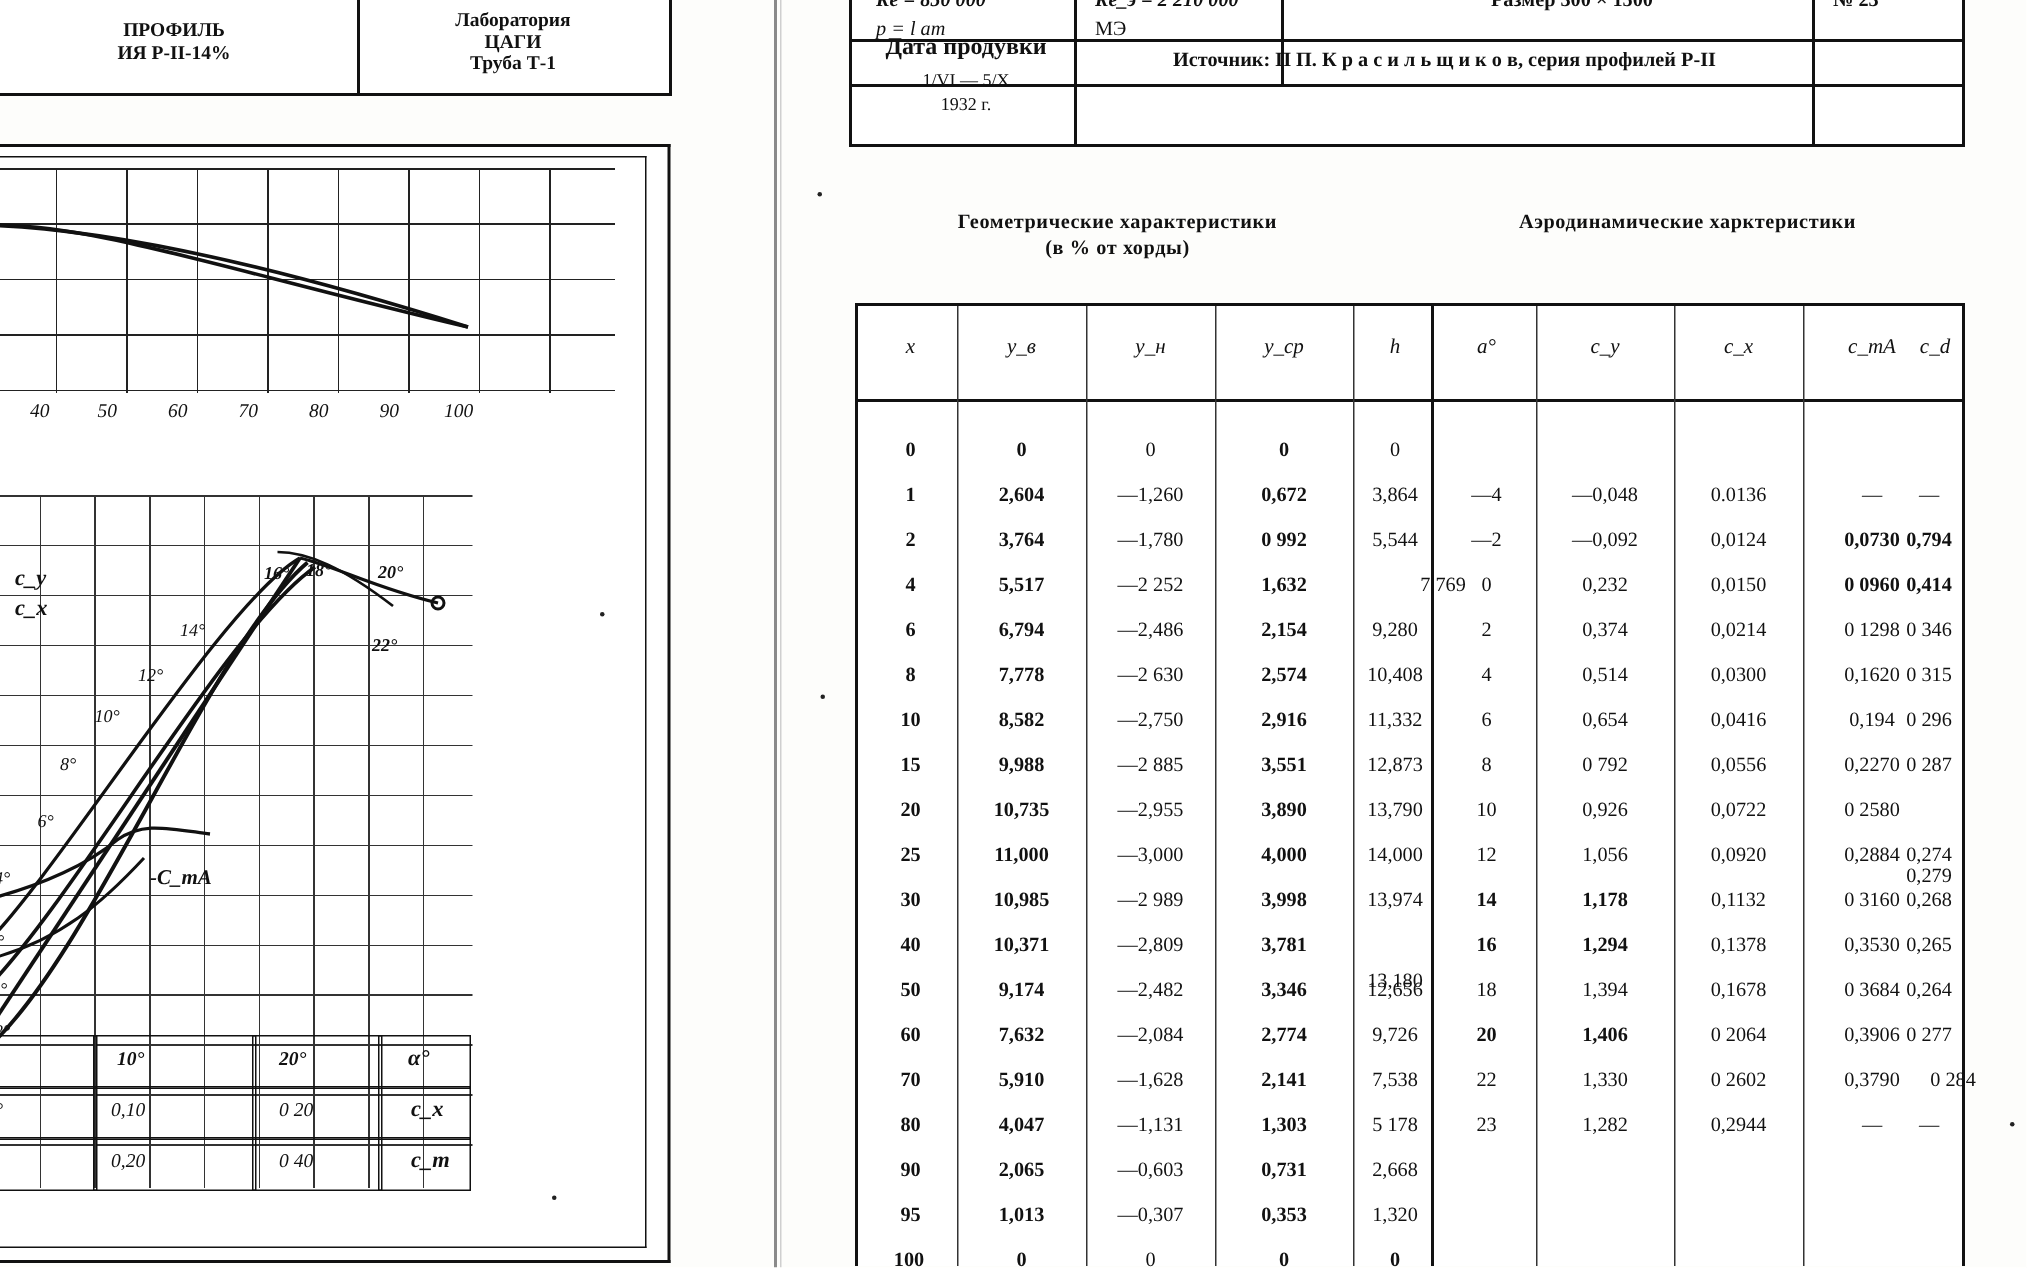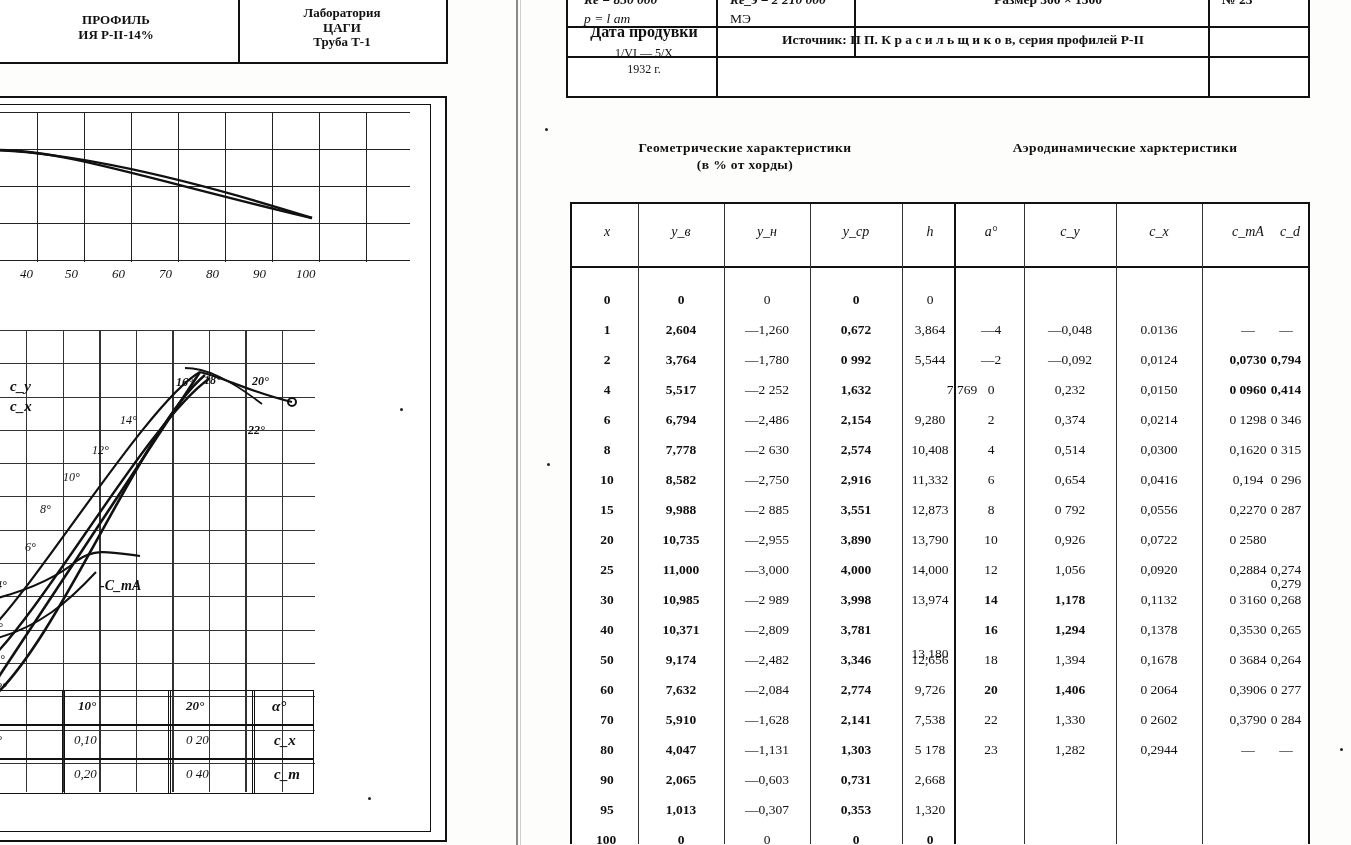--- a/index.html
+++ b/index.html
@@ -399,21 +399,21 @@
     <div class="cellv b" style="left:388px;top:478px;width:62px;">20</div>
     <div class="cellv b" style="left:456px;top:478px;width:84px;">1,406</div>
     <div class="cellv" style="left:548px;top:478px;width:78px;">0 2064</div>
     <div class="cellv" style="left:634px;top:478px;width:84px;">0,3906</div>
     <div class="cellv" style="left:690px;top:478px;width:48px;">0 277</div>
 
     <div class="cellv" style="left:388px;top:508px;width:62px;">22</div>
     <div class="cellv" style="left:456px;top:508px;width:84px;">1,330</div>
     <div class="cellv" style="left:548px;top:508px;width:78px;">0 2602</div>
     <div class="cellv" style="left:634px;top:508px;width:84px;">0,3790</div>
-    <div class="cellv" style="left:690px;top:508px;width:48px;">0 284</div>
+    <div class="cellv" style="left:690px;top:508px;width:48px;padding-left:16px;">0 284</div>
 
     <div class="cellv" style="left:388px;top:538px;width:62px;">23</div>
     <div class="cellv" style="left:456px;top:538px;width:84px;">1,282</div>
     <div class="cellv" style="left:548px;top:538px;width:78px;">0,2944</div>
     <div class="cellv" style="left:634px;top:538px;width:84px;">—</div>
     <div class="cellv" style="left:690px;top:538px;width:48px;">—</div>
   </div>
 
   <div class="dot" style="left:545px;top:128px;"></div>
   <div class="dot" style="left:547px;top:463px;"></div>

